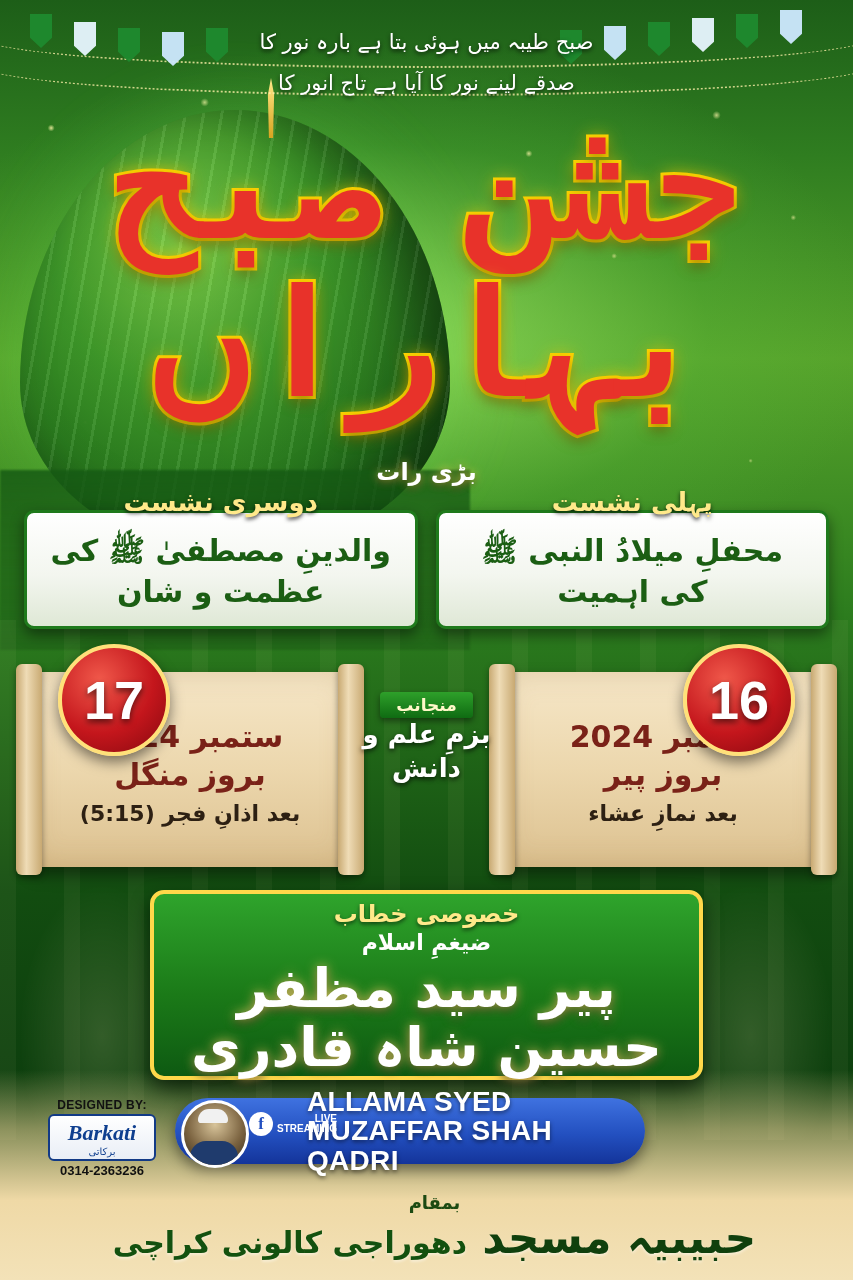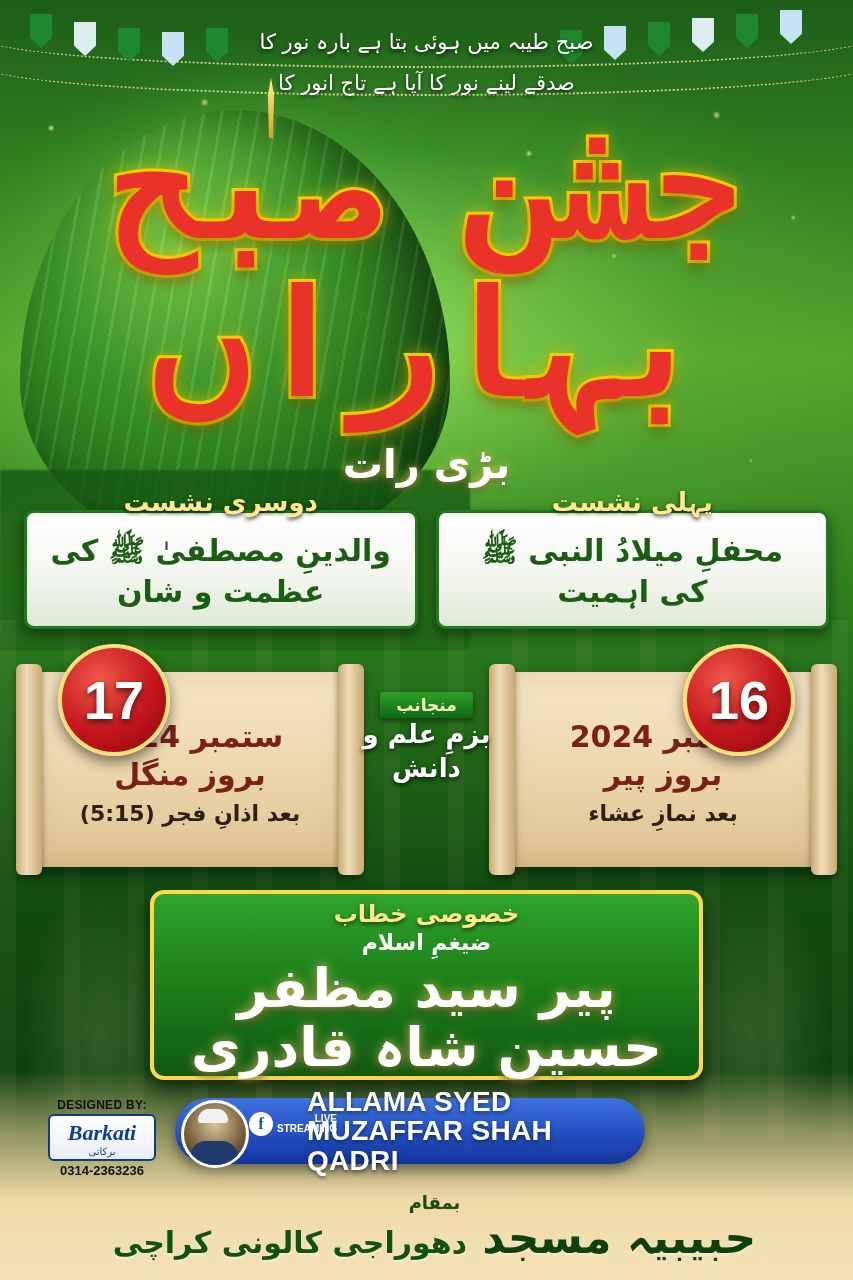--- a/index.html
+++ b/index.html
@@ -153,23 +153,23 @@
     color: #e8322a;
     -webkit-text-stroke: 6px #ffd400;
     paint-order: stroke fill;
     text-shadow:
        0 0 18px rgba(255,215,0,0.85),
        0 6px 14px rgba(0,0,0,0.55);
     letter-spacing: -6px;
   }
   .title-sub {
     direction: rtl;
-    margin-top: 6px;
-    font-family: "DejaVu Sans", sans-serif;
-    font-size: 40px;
+    margin-top: 23px;
+    font-family: "DejaVu Sans", sans-serif;
+    font-size: 24px;
     font-weight: bold;
     color: #ffffff;
     text-shadow: 0 0 10px rgba(255,220,90,0.9), 0 3px 6px rgba(0,0,0,0.6);
   }
 
   
   .sessions {
     position: absolute;
     top: 510px;
     left: 24px;

